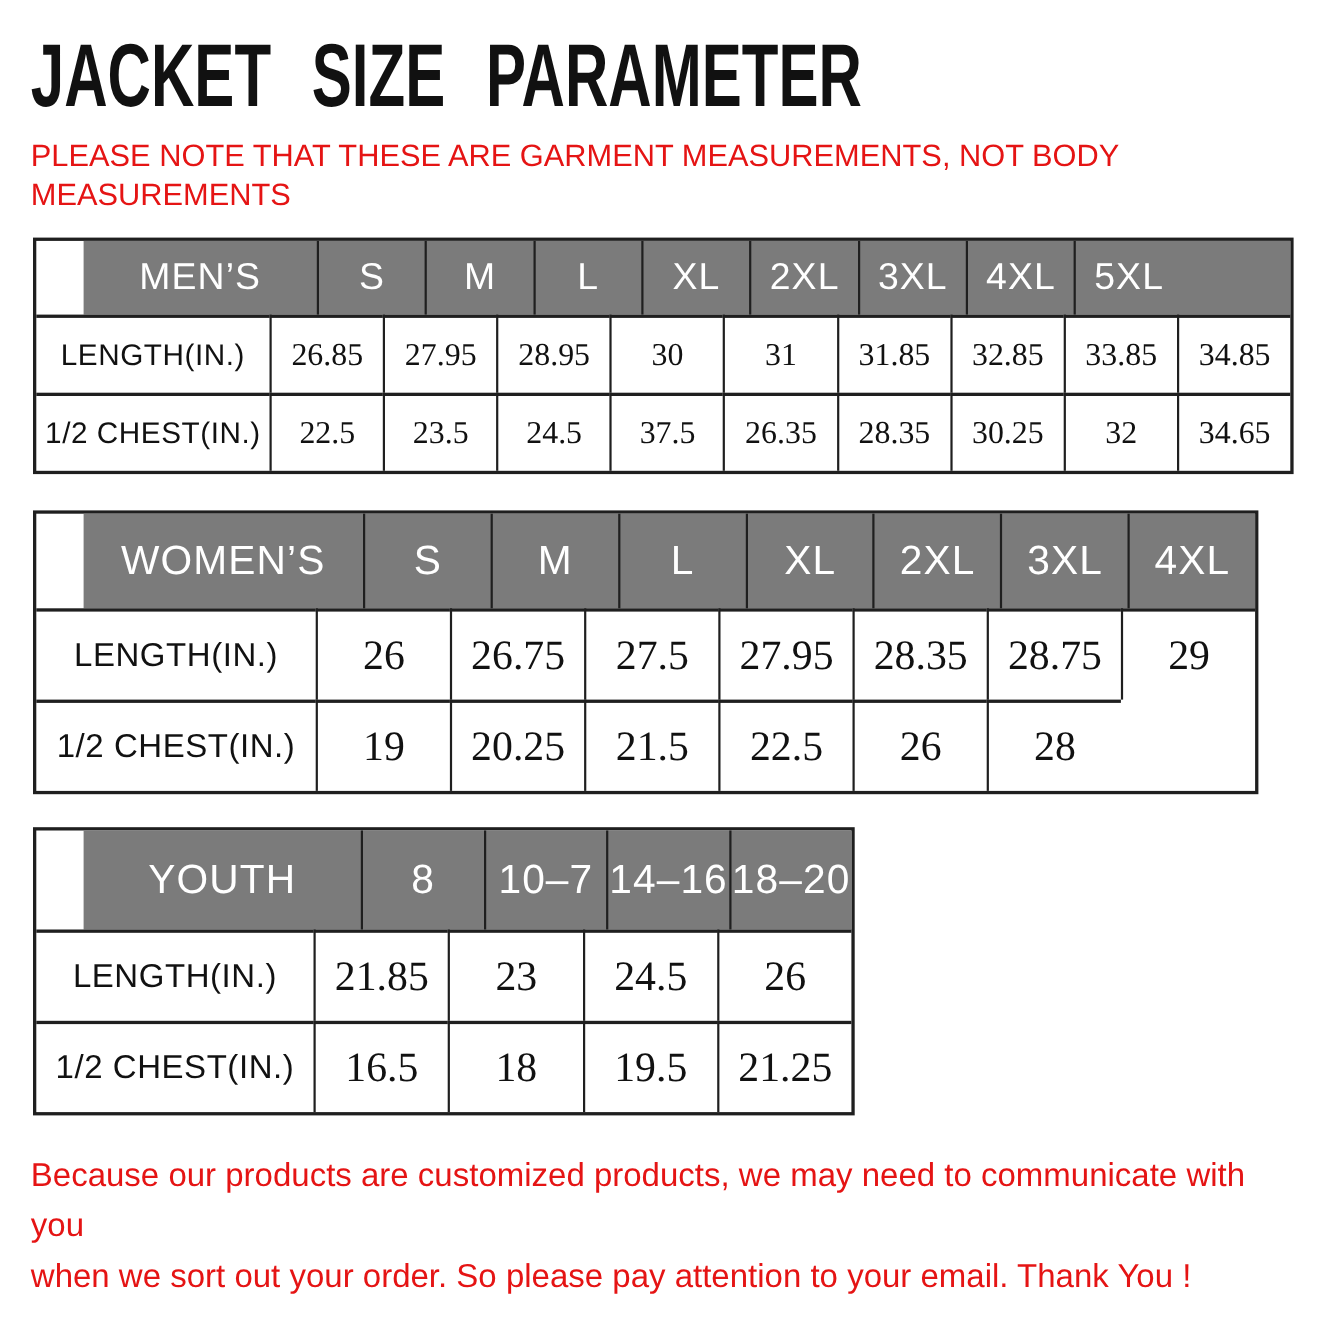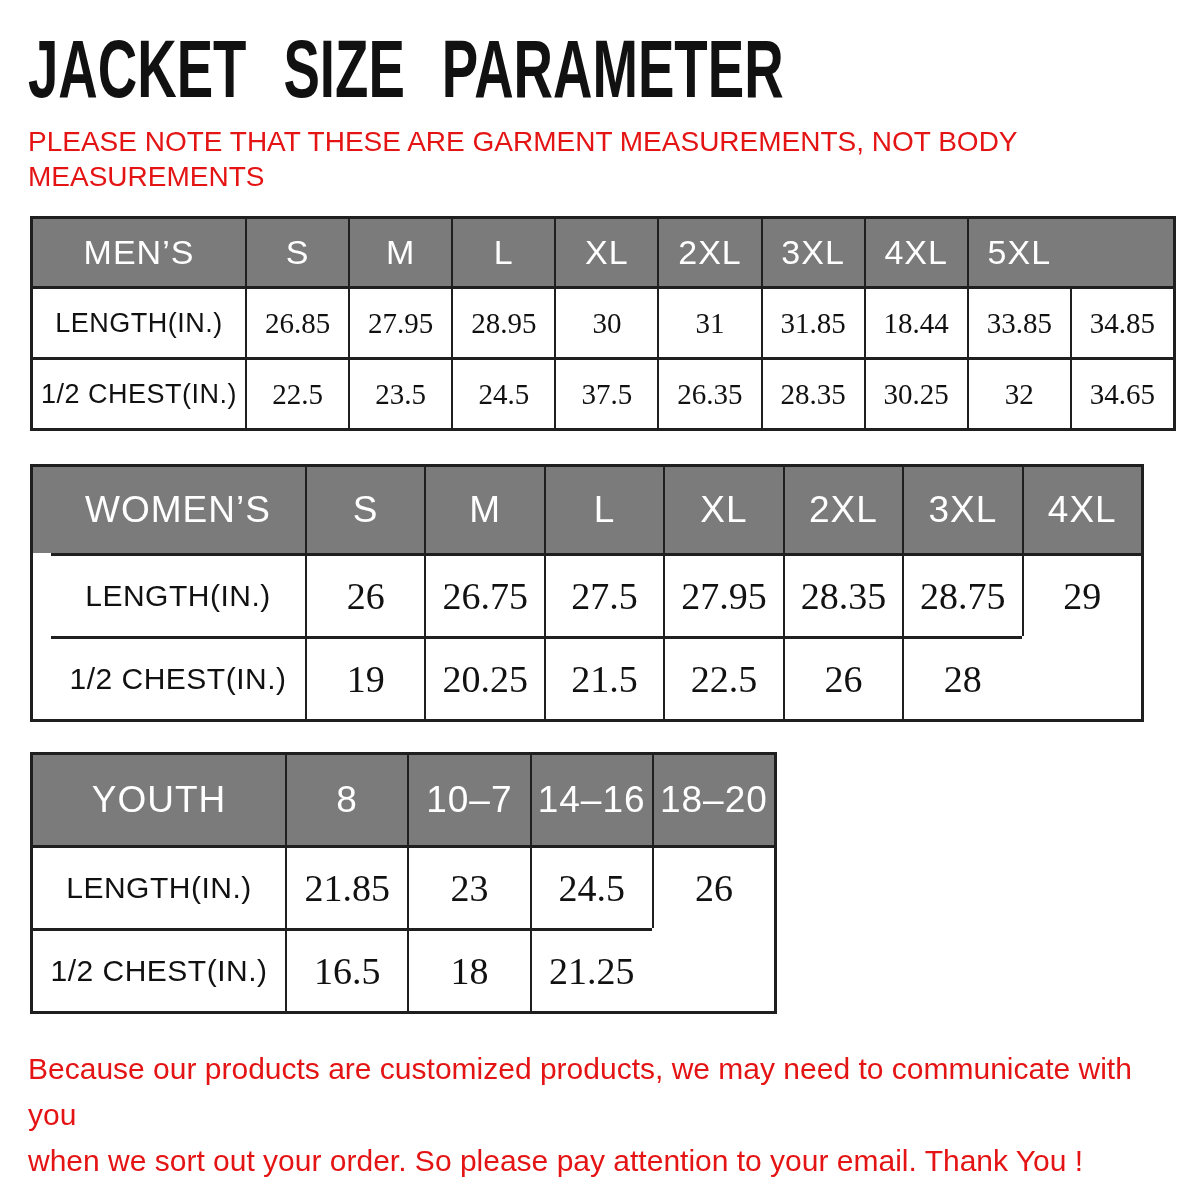--- a/index.html
+++ b/index.html
@@ -19,26 +19,26 @@
   }
   
   .note{color:var(--red);font-size:28px;line-height:35px;margin-top:16px;font-weight:400;}
   
   .tbl{border:3px solid var(--border);margin-left:2px;}
   .tbl-men{width:1140px;margin-top:22px;}
   .tbl-women{width:1108px;margin-top:33px;}
   .tbl-youth{width:741px;margin-top:30px;}
   .trow{display:grid;}
   .tbl-men   .trow{grid-template-columns:212px repeat(9,1fr);}
-  .tbl-women .trow{grid-template-columns:254px repeat(7,1fr);padding-left:18px;}
+  .tbl-women .trow{grid-template-columns:254px repeat(7,1fr);}
   .tbl-youth .trow{grid-template-columns:252px repeat(4,1fr);}
   .cell{display:flex;align-items:center;justify-content:center;box-sizing:border-box;}
   .cell + .cell{border-left:2px solid var(--border);}
   .trow + .trow .cell{border-top:3px solid var(--border);}
-  .thead{background:var(--gray);}
+  .thead{background:var(--gray);margin-left:43px;}
   .thead .cell{color:#ffffff;font-size:34px;letter-spacing:1px;}
   .tbl-women .thead .cell,.tbl-youth .thead .cell{font-size:37px;}
   .tbl-men   .thead{height:67px;}
   .tbl-men   .tbody-row{height:71px;}
   .tbl-women .thead{height:86px;}
   .tbl-women .tbody-row{height:83px;}
   .tbl-youth .thead{height:90px;}
   .tbl-youth .tbody-row{height:83px;}
   .rlabel{font-size:27px;letter-spacing:0.5px;}
   .tbl-women .rlabel,.tbl-youth .rlabel{font-size:30px;}
@@ -78,21 +78,21 @@
       <div class="cell hsize">5XL</div>
     </div>
     <div class="trow tbody-row">
       <div class="cell rlabel">LENGTH(IN.)</div>
       <div class="cell val">26.85</div>
       <div class="cell val">27.95</div>
       <div class="cell val">28.95</div>
       <div class="cell val">30</div>
       <div class="cell val">31</div>
       <div class="cell val">31.85</div>
-      <div class="cell val">18.44</div>
+      <div class="cell val">32.85</div>
       <div class="cell val">33.85</div>
       <div class="cell val">34.85</div>
     </div>
     <div class="trow tbody-row">
       <div class="cell rlabel">1/2 CHEST(IN.)</div>
       <div class="cell val">22.5</div>
       <div class="cell val">23.5</div>
       <div class="cell val">24.5</div>
       <div class="cell val">37.5</div>
       <div class="cell val">26.35</div>
@@ -147,20 +147,21 @@
       <div class="cell rlabel">LENGTH(IN.)</div>
       <div class="cell val">21.85</div>
       <div class="cell val">23</div>
       <div class="cell val">24.5</div>
       <div class="cell val">26</div>
     </div>
     <div class="trow tbody-row">
       <div class="cell rlabel">1/2 CHEST(IN.)</div>
       <div class="cell val">16.5</div>
       <div class="cell val">18</div>
+      <div class="cell val">19.5</div>
       <div class="cell val">21.25</div>
     </div>
   </div>
 
 <div class="footer-para">
   <div>Because our products are customized products, we may need to communicate with you</div>
   <div>when we sort out your order. So please pay attention to your email. Thank You !</div>
 </div>
 
 <div class="footer-use">

